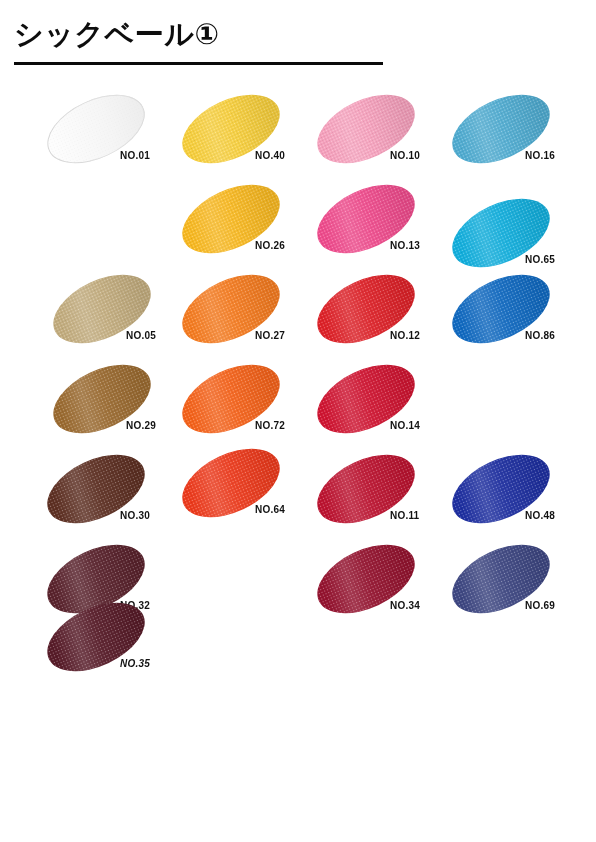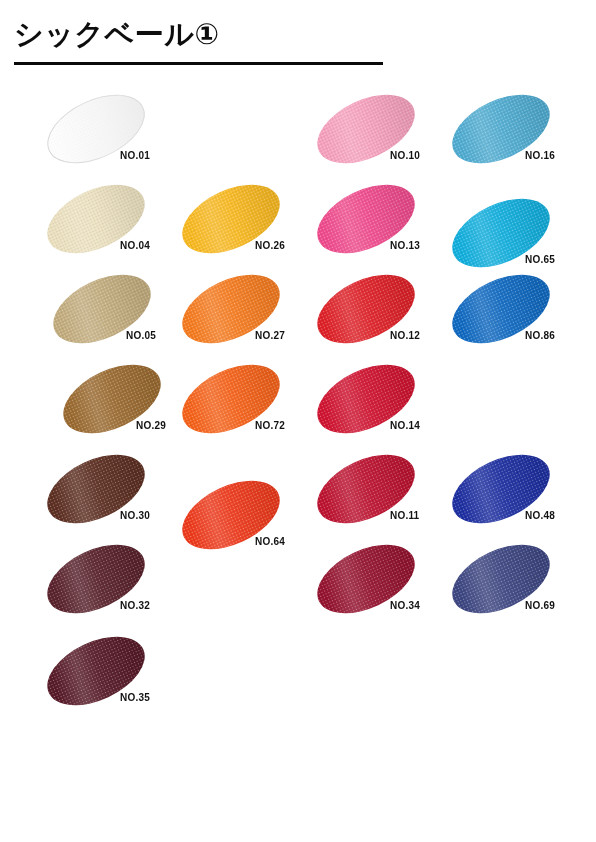--- a/index.html
+++ b/index.html
@@ -132,61 +132,61 @@
 </div>
 
 <div id="swatch-grid">
     <div class="swatch-cell" style="left: 42px; top: 98px;">
       <div class="swatch-chip outlined" style="background: rgb(253, 253, 253);">
         <span class="texture"></span>
         <span class="sheen"></span>
       </div>
       <div class="swatch-label">NO.01</div>
     </div>
-    <div class="swatch-cell" style="left: 42px; top: 188px;">
-      <div class="swatch-chip" style="background: rgb(234, 223, 190);">
-        <span class="texture"></span>
-        <span class="sheen"></span>
-      </div>
-      <div class="swatch-label">NO.04</div>
-    </div>
     <div class="swatch-cell" style="left: 48px; top: 278px;">
       <div class="swatch-chip" style="background: rgb(194, 172, 126);">
         <span class="texture"></span>
         <span class="sheen"></span>
       </div>
       <div class="swatch-label">NO.05</div>
     </div>
-    <div class="swatch-cell" style="left: 58px; top: 368px; text-align: center;">
+    <div class="swatch-cell" style="left: 48px; top: 368px; text-align: center;">
       <div class="swatch-chip" style="background: rgb(154, 106, 48);">
         <span class="texture"></span>
         <span class="sheen"></span>
       </div>
       <div class="swatch-label">NO.29</div>
     </div>
     <div class="swatch-cell" style="left: 42px; top: 458px;">
       <div class="swatch-chip" style="background: rgb(93, 47, 34);">
         <span class="texture"></span>
         <span class="sheen"></span>
       </div>
       <div class="swatch-label">NO.30</div>
     </div>
     <div class="swatch-cell" style="left: 42px; top: 548px;">
       <div class="swatch-chip" style="background: rgb(89, 34, 44);">
         <span class="texture"></span>
         <span class="sheen"></span>
       </div>
       <div class="swatch-label">NO.32</div>
     </div>
-    <div class="swatch-cell" style="left: 42px; top: 640px;">
+    <div class="swatch-cell" style="left: 42px; top: 606px; font-style: italic;">
       <div class="swatch-chip" style="background: rgb(87, 27, 40);">
         <span class="texture"></span>
         <span class="sheen"></span>
       </div>
       <div class="swatch-label">NO.35</div>
+    </div>
+    <div class="swatch-cell" style="left: 177px; top: 98px;">
+      <div class="swatch-chip" style="background: rgb(246, 206, 60);">
+        <span class="texture"></span>
+        <span class="sheen"></span>
+      </div>
+      <div class="swatch-label">NO.40</div>
     </div>
     <div class="swatch-cell" style="left: 177px; top: 188px;">
       <div class="swatch-chip" style="background: rgb(247, 184, 33);">
         <span class="texture"></span>
         <span class="sheen"></span>
       </div>
       <div class="swatch-label">NO.26</div>
     </div>
     <div class="swatch-cell" style="left: 177px; top: 278px;">
       <div class="swatch-chip" style="background: rgb(244, 123, 32);">
@@ -195,21 +195,21 @@
       </div>
       <div class="swatch-label">NO.27</div>
     </div>
     <div class="swatch-cell" style="left: 177px; top: 368px;">
       <div class="swatch-chip" style="background: rgb(244, 98, 26);">
         <span class="texture"></span>
         <span class="sheen"></span>
       </div>
       <div class="swatch-label">NO.72</div>
     </div>
-    <div class="swatch-cell" style="left: 177px; top: 484px;">
+    <div class="swatch-cell" style="left: 177px; top: 452px;">
       <div class="swatch-chip" style="background: rgb(236, 58, 28);">
         <span class="texture"></span>
         <span class="sheen"></span>
       </div>
       <div class="swatch-label">NO.64</div>
     </div>
     <div class="swatch-cell" style="left: 312px; top: 98px;">
       <div class="swatch-chip" style="background: rgb(245, 160, 188);">
         <span class="texture"></span>
         <span class="sheen"></span>

